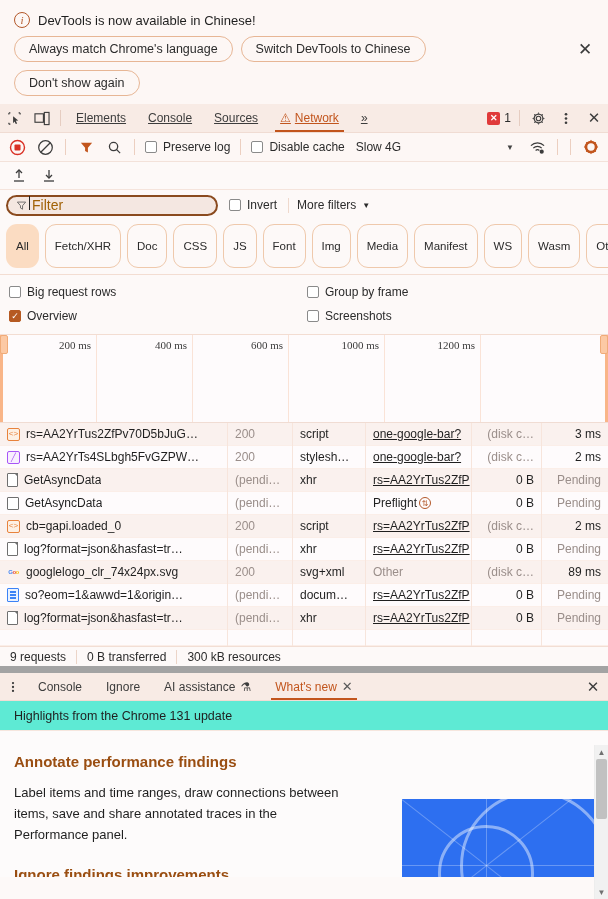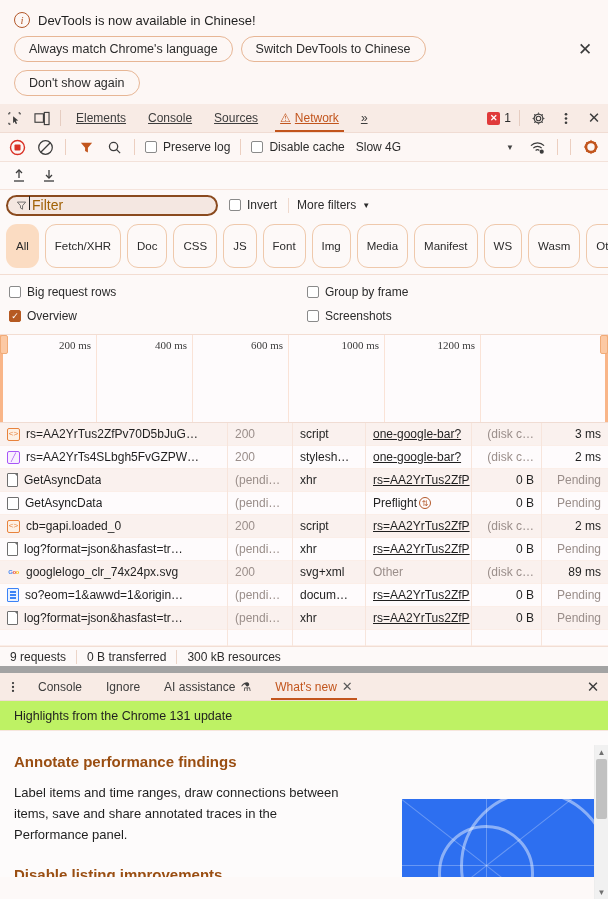--- a/index.html
+++ b/index.html
@@ -238,21 +238,21 @@
   .dtab.active { color: #c2551d; }
   .dtab.active::after {
     content: ""; position: absolute; left: 8px; right: 8px; bottom: 0; height: 2px; background: #c2551d;
   }
   .dtab .x { font-size: 13px; color: #5a5a5a; }
   .drawer-close { margin-left: auto; width: 30px; display:flex; align-items:center; justify-content:center;
     cursor:pointer; font-size:15px; color:#3c3c3c; }
 
   .wn-header {
     height: 30px; display: flex; align-items: center; padding: 0 14px;
-    font-size: 12.5px; color: #1f1f1f; background: #bef264;
+    font-size: 12.5px; color: #1f1f1f; background: #5eead4;
     border-bottom: 1px solid #f6e6de;
   }
   .wn-body { position: relative; background: #fdfbfb; height: 146px; overflow: hidden; padding: 22px 14px 0 14px; }
   .wn-h2 { font-size: 15px; font-weight: bold; color: #9a4e12; margin-bottom: 12px; }
   .wn-p { font-size: 13px; line-height: 21px; color: #1f1f1f; max-width: 330px; }
   .wn-h2b { font-size: 15px; font-weight: bold; color: #9a4e12; position: absolute; left: 14px; bottom: -6px; }
   .wn-thumb {
     position: absolute; right: 12px; top: 68px; width: 194px; height: 132px;
     background: #2d6ff0; overflow: hidden;
   }
@@ -700,21 +700,21 @@
     <span class="x">✕</span>
   </div>
   <div class="drawer-close">✕</div>
 </div>
 
 <div class="wn-header">Highlights from the Chrome 131 update</div>
 
 <div class="wn-body">
   <div class="wn-h2">Annotate performance findings</div>
   <div class="wn-p">Label items and time ranges, draw connections between items, save and share annotated traces in the Performance panel.</div>
-  <div class="wn-h2b">Disable listing improvements</div>
+  <div class="wn-h2b">Ignore findings improvements</div>
   <div class="wn-thumb">
     <div class="ring r1"></div>
     <div class="ring r2"></div>
     <div class="ln" style="left:0;top:66px;width:194px;height:1px"></div>
     <div class="ln" style="left:84px;top:0;width:1px;height:132px"></div>
     <div class="ln" style="left:0;top:0;width:240px;height:1px;transform:rotate(38deg);transform-origin:0 0"></div>
     <div class="ln" style="left:0;top:132px;width:240px;height:1px;transform:rotate(-38deg);transform-origin:0 0"></div>
 
   </div>
 </div>

